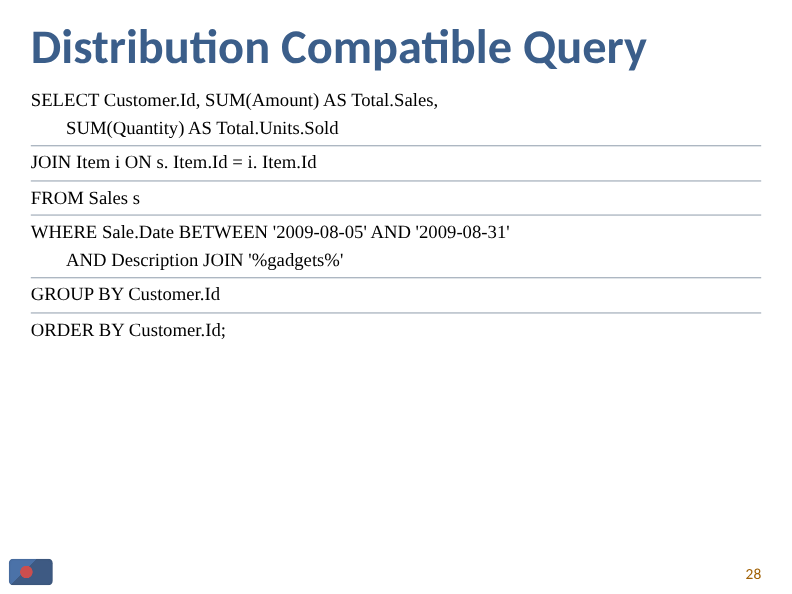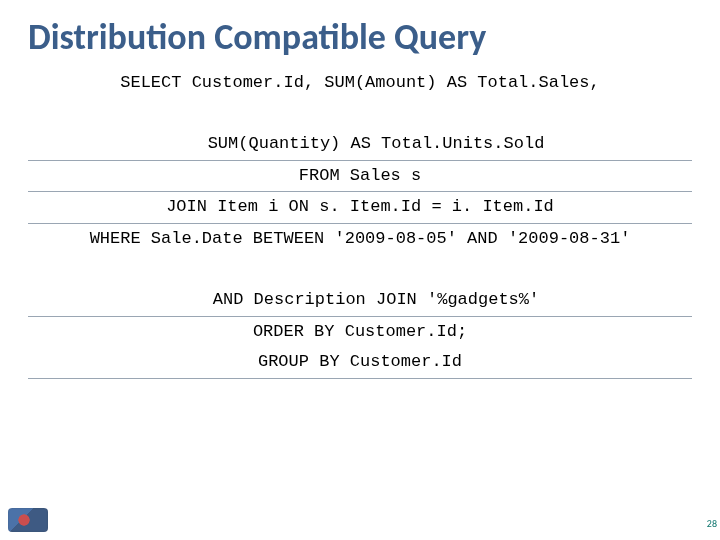--- a/index.html
+++ b/index.html
@@ -11,52 +11,50 @@
     position: relative;
     overflow: hidden;
   }
   .slide {
     width: 720px;
     height: 540px;
     padding: 18px 28px 0 28px;
     position: relative;
   }
   .title {
-    font-size: 36px;
+    font-size: 44px;
     font-weight: 700;
     color: #3b5e8a;
     letter-spacing: 0;
     margin-bottom: 10px;
     line-height: 1.1;
   }
   .code-block {
-    font-family: Liberation Mono, monospace;
+    font-family: Liberation Serif, serif;
     font-size: 17px;
     color: #000000;
     line-height: 1.5;
-    text-align: center;
   }
   .clause {
     border-bottom: 1px solid #9aa6b3;
     padding: 2px 0 3px 0;
   }
   .clause.noborder {
     border-bottom: none;
   }
   .indent {
     padding-left: 32px;
     display: block;
-    margin-top: 36px;
   }
   .page-number {
     position: absolute;
-    right: 3px;
+    right: 28px;
     bottom: 10px;
-    font-size: 10px;
-    color: #0f766e;
+    font-size: 14px;
+    color: #a16207;
   }
   .logo {
     position: absolute;
     left: 8px;
     bottom: 8px;
     width: 40px;
     height: 24px;
     border-radius: 4px;
     background: radial-gradient(circle at 40% 50%, #c33030 0 20%, transparent 22%),
                 linear-gradient(135deg, #2c5a9a 0 40%, #1d3e6e 40% 100%);
@@ -71,37 +69,37 @@
   <h1 class="title">Distribution Compatible Query</h1>
 
   <div class="code-block">
 
     <div class="clause">
       <span>SELECT Customer.Id, SUM(Amount) AS Total.Sales,</span>
       <span class="indent">SUM(Quantity) AS Total.Units.Sold</span>
     </div>
 
     <div class="clause">
-      <span>FROM Sales s</span>
+      <span>JOIN Item i ON s. Item.Id = i. Item.Id</span>
     </div>
 
     <div class="clause">
-      <span>JOIN Item i ON s. Item.Id = i. Item.Id</span>
+      <span>FROM Sales s</span>
     </div>
 
     <div class="clause">
       <span>WHERE Sale.Date BETWEEN '2009-08-05' AND '2009-08-31'</span>
       <span class="indent">AND Description JOIN '%gadgets%'</span>
     </div>
 
+    <div class="clause">
+      <span>GROUP BY Customer.Id</span>
+    </div>
+
     <div class="clause noborder">
       <span>ORDER BY Customer.Id;</span>
-    </div>
-
-    <div class="clause">
-      <span>GROUP BY Customer.Id</span>
     </div>
 
   </div>
 
   <div class="logo"></div>
   <div class="page-number">28</div>
 </div>
 
 </body></html>

